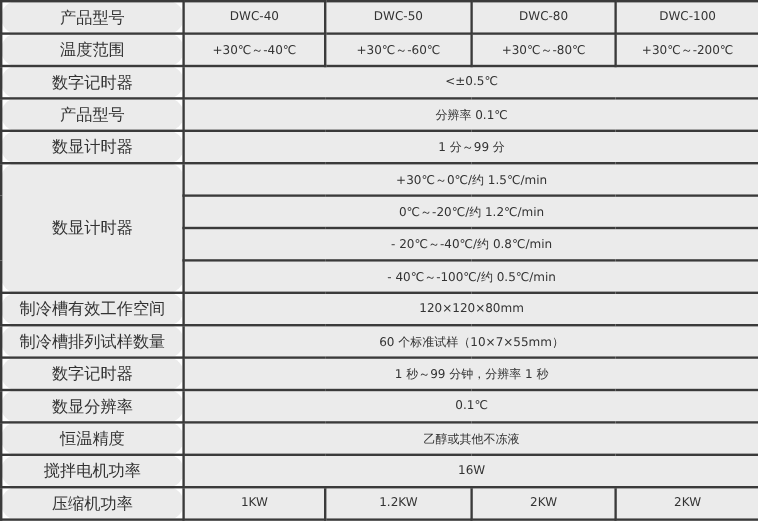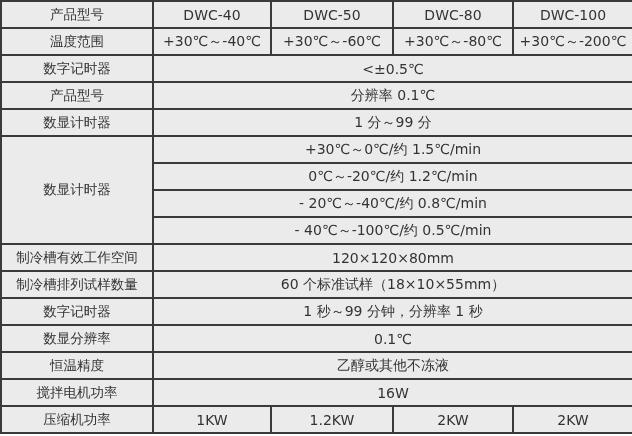--- a/index.html
+++ b/index.html
@@ -18,29 +18,30 @@
     border-collapse: collapse;
     width: 632px;
     height: 434px;
     table-layout: fixed;
   }
   table.spec td {
     border: 2px solid #3a3a3a;
     background: #ebebeb;
     text-align: center;
     vertical-align: middle;
-    font-size: 14px;
+    font-size: 10px;
     color: #333333;
     padding: 0 2px;
     white-space: nowrap;
     overflow: hidden;
     height: 25px;
   }
   table.spec td.rowlabel {
     font-size: 13.5px;
+    border-radius: 13px;
   }
 </style>
 </head>
 <body>
 
 <div class="page">
   <table class="spec">
     <colgroup>
       <col style="width:152px">
       <col style="width:118px">
@@ -92,21 +93,21 @@
     <tr>
       <td colspan="4">- 40℃～-100℃/约 0.5℃/min</td>
     </tr>
 
     <tr>
       <td class="rowlabel">制冷槽有效工作空间</td>
       <td colspan="4">120×120×80mm</td>
     </tr>
     <tr>
       <td class="rowlabel">制冷槽排列试样数量</td>
-      <td colspan="4">60 个标准试样（18×10×55mm）</td>
+      <td colspan="4">60 个标准试样（10×7×55mm）</td>
     </tr>
     <tr>
       <td class="rowlabel">数字记时器</td>
       <td colspan="4">1 秒～99 分钟，分辨率 1 秒</td>
     </tr>
     <tr>
       <td class="rowlabel">数显分辨率</td>
       <td colspan="4">0.1℃</td>
     </tr>
     <tr>

